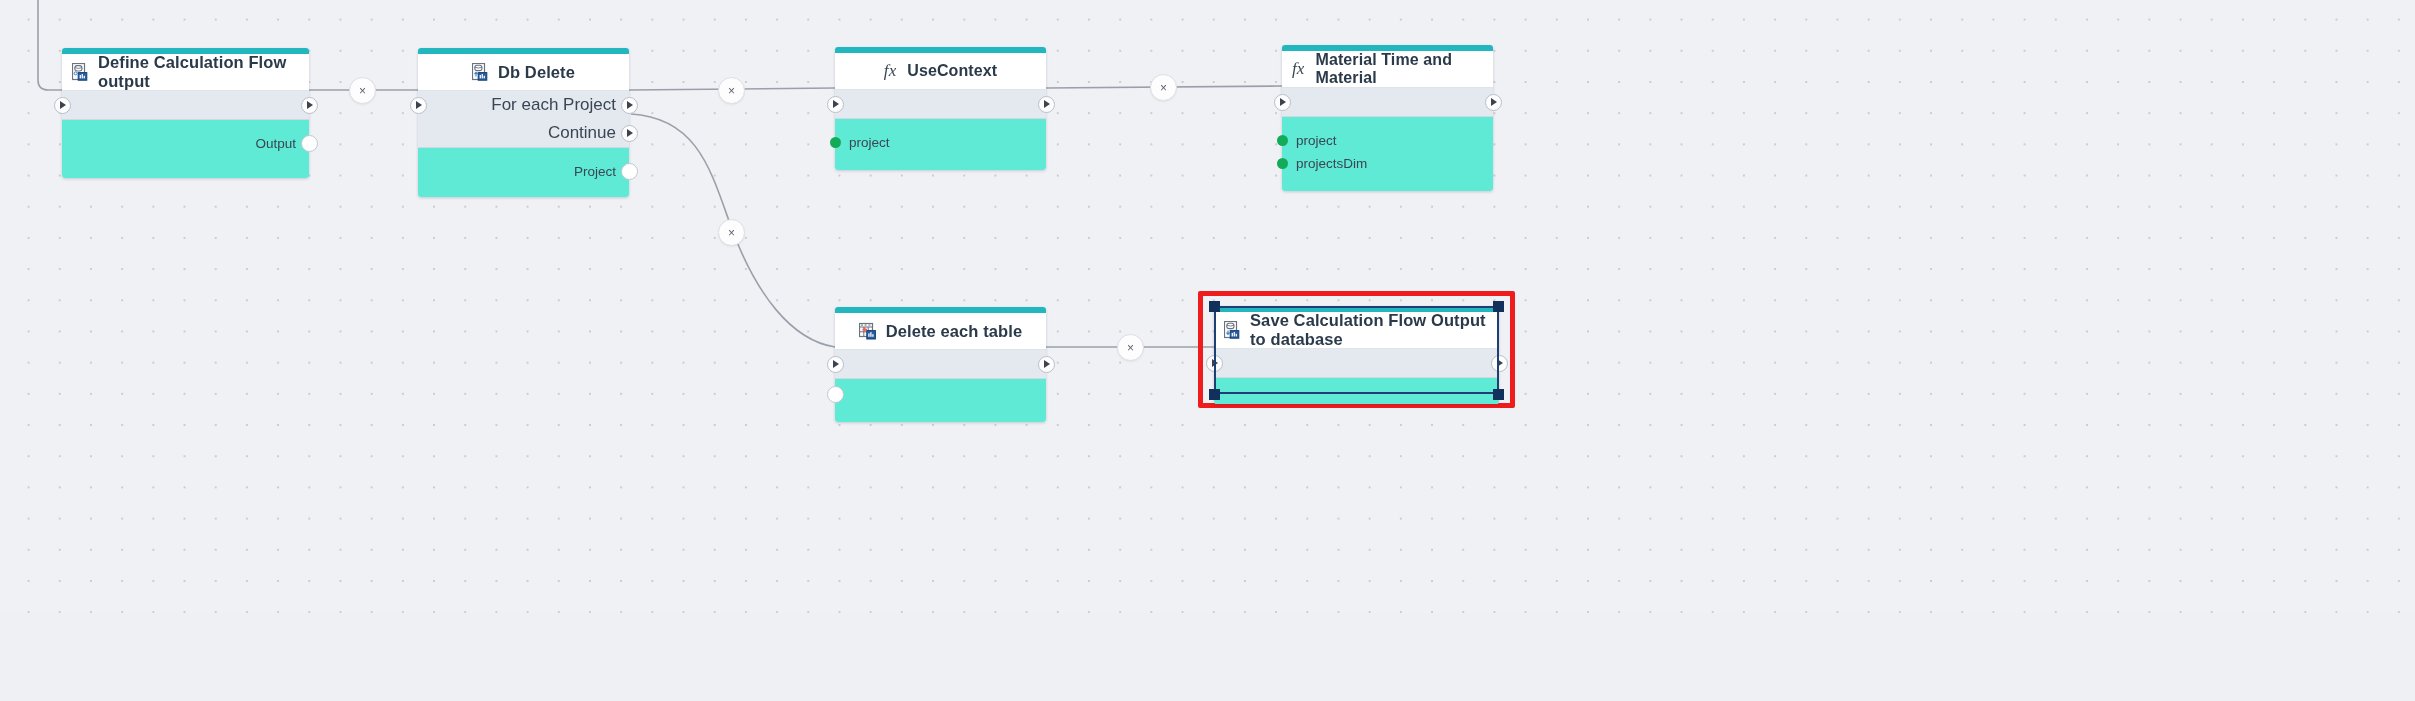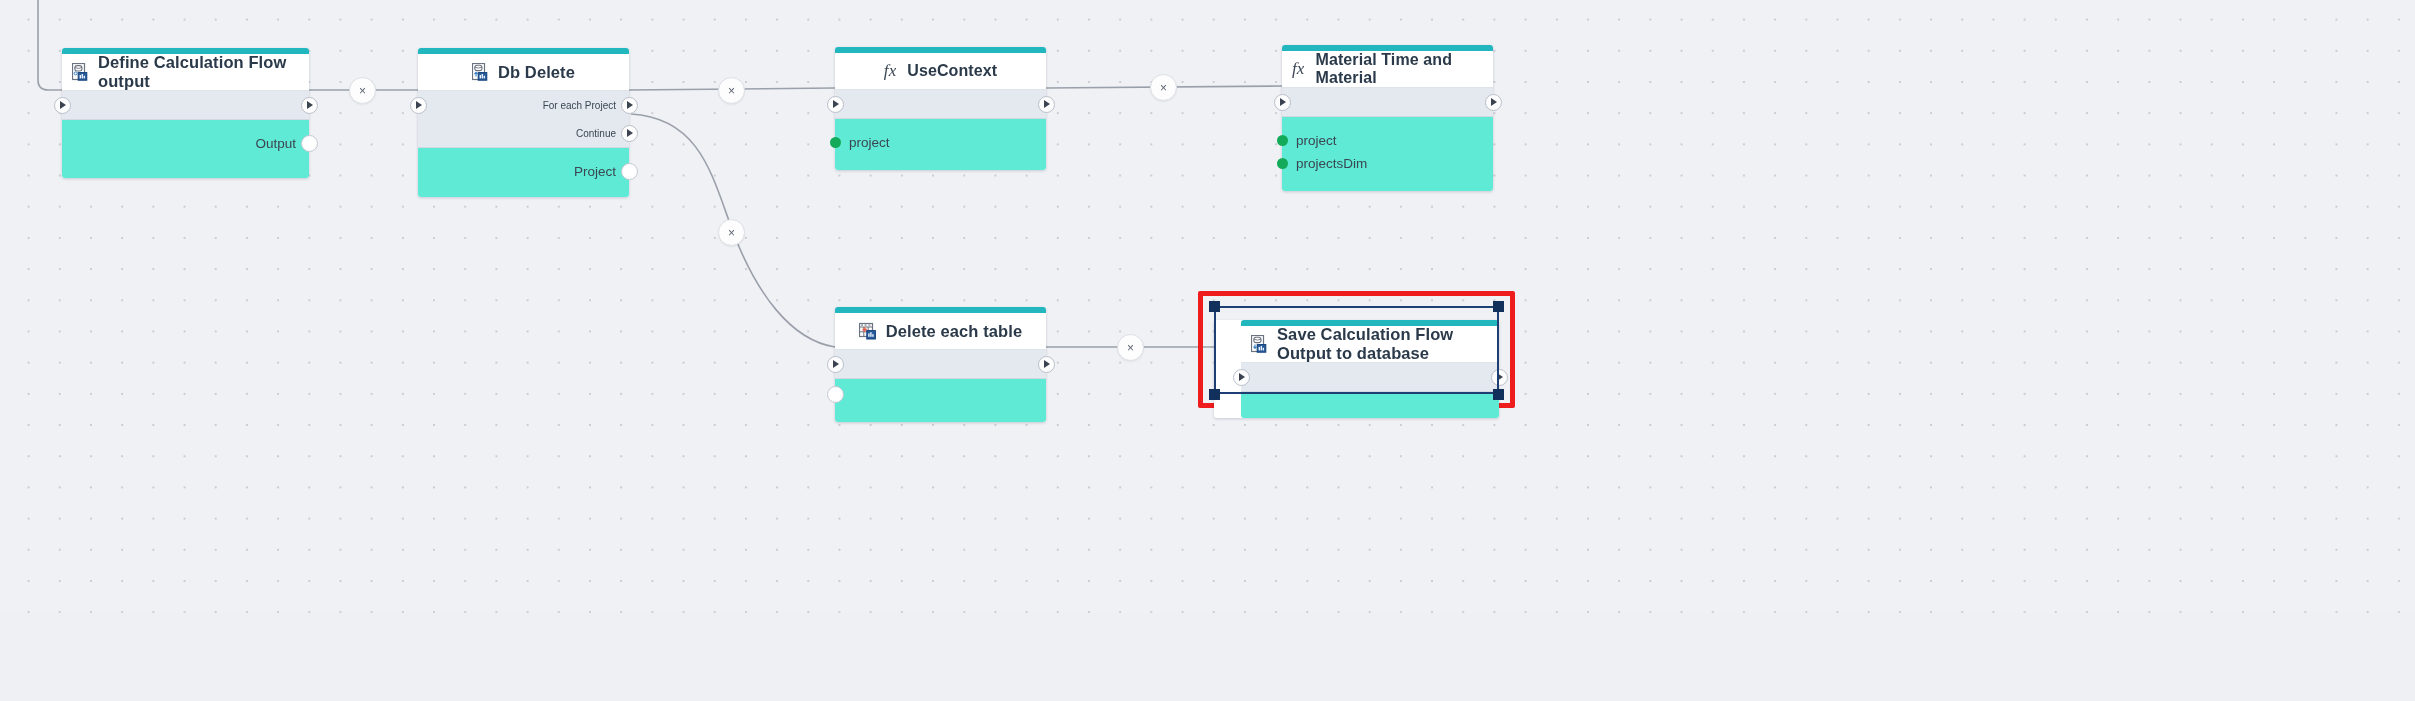--- a/index.html
+++ b/index.html
@@ -66,21 +66,21 @@
   .exec-band {
     background: #e4e8ef;
     border-bottom: 1px solid #d2d8e2;
   }
   .exec-row {
     height: 23px;
     display: flex;
     align-items: center;
     justify-content: flex-end;
     padding-right: 13px;
-    font-size: 10px;
+    font-size: 17px;
     color: #3b4654;
     position: relative;
     box-sizing: border-box;
   }
   .exec-row.tall { height: 28px; }
 
   
   .data-band {
     background: #5eead4;
     border-radius: 0 0 3px 3px;
@@ -346,21 +346,21 @@
       <div class="data-row left">
         <span class="port dot-open" style="left:-8.5px"></span>
         <span></span>
       </div>
       <div class="pad" style="height:16px"></div>
     </div>
   </div>
 
   <div class="red-frame" style="left:1198px; top:291px; width:317px; height:117px;"></div>
 
-  <div class="node" style="left:1214px; top:320px; width:285px;padding-left:27px;">
+  <div class="node" style="left:1214px; top:306px; width:285px;">
     <div class="node-accent"></div>
     <div class="node-title">
       <span class="title-icon">
         <svg width="17" height="19" viewBox="0 0 17 19">
           <rect x="0.5" y="0.5" width="12" height="16" fill="#fff" stroke="#6b7280" stroke-width="1.2"></rect>
           <rect x="2.8" y="2.2" width="7.2" height="5.4" rx="2.4" fill="#fff" stroke="#6b7280" stroke-width="1.1"></rect>
           <path d="M2.8 4.2 Q6.4 5.9 10 4.2" fill="none" stroke="#6b7280" stroke-width=".9"></path>
           <path d="M4 9.4 L4 13.2 M2.5 11.6 L4 13.4 L5.5 11.6" fill="none" stroke="#3b82c4" stroke-width="1.1"></path>
           <rect x="6.2" y="9.6" width="8.6" height="7.6" fill="#2b5d9c" stroke="#12407a" stroke-width="1"></rect>
           <rect x="7.6" y="12" width="1.4" height="3.4" fill="#eaf2fb"></rect>

